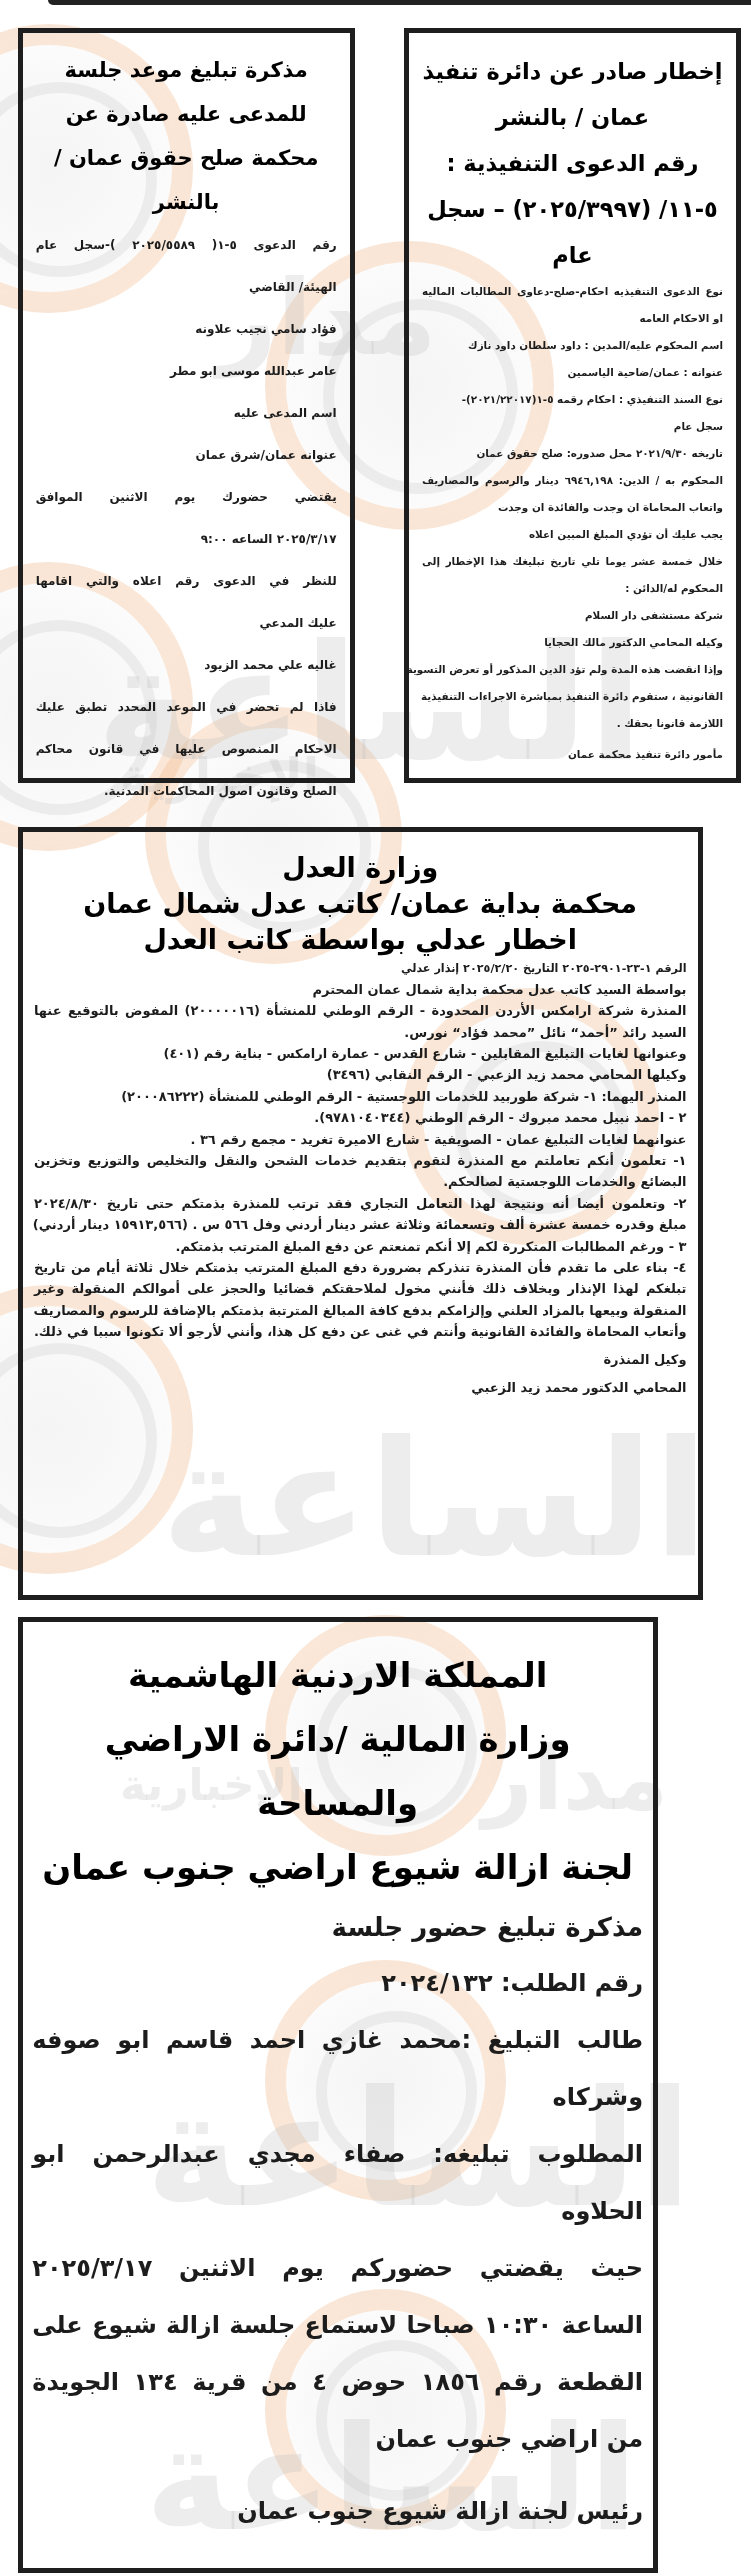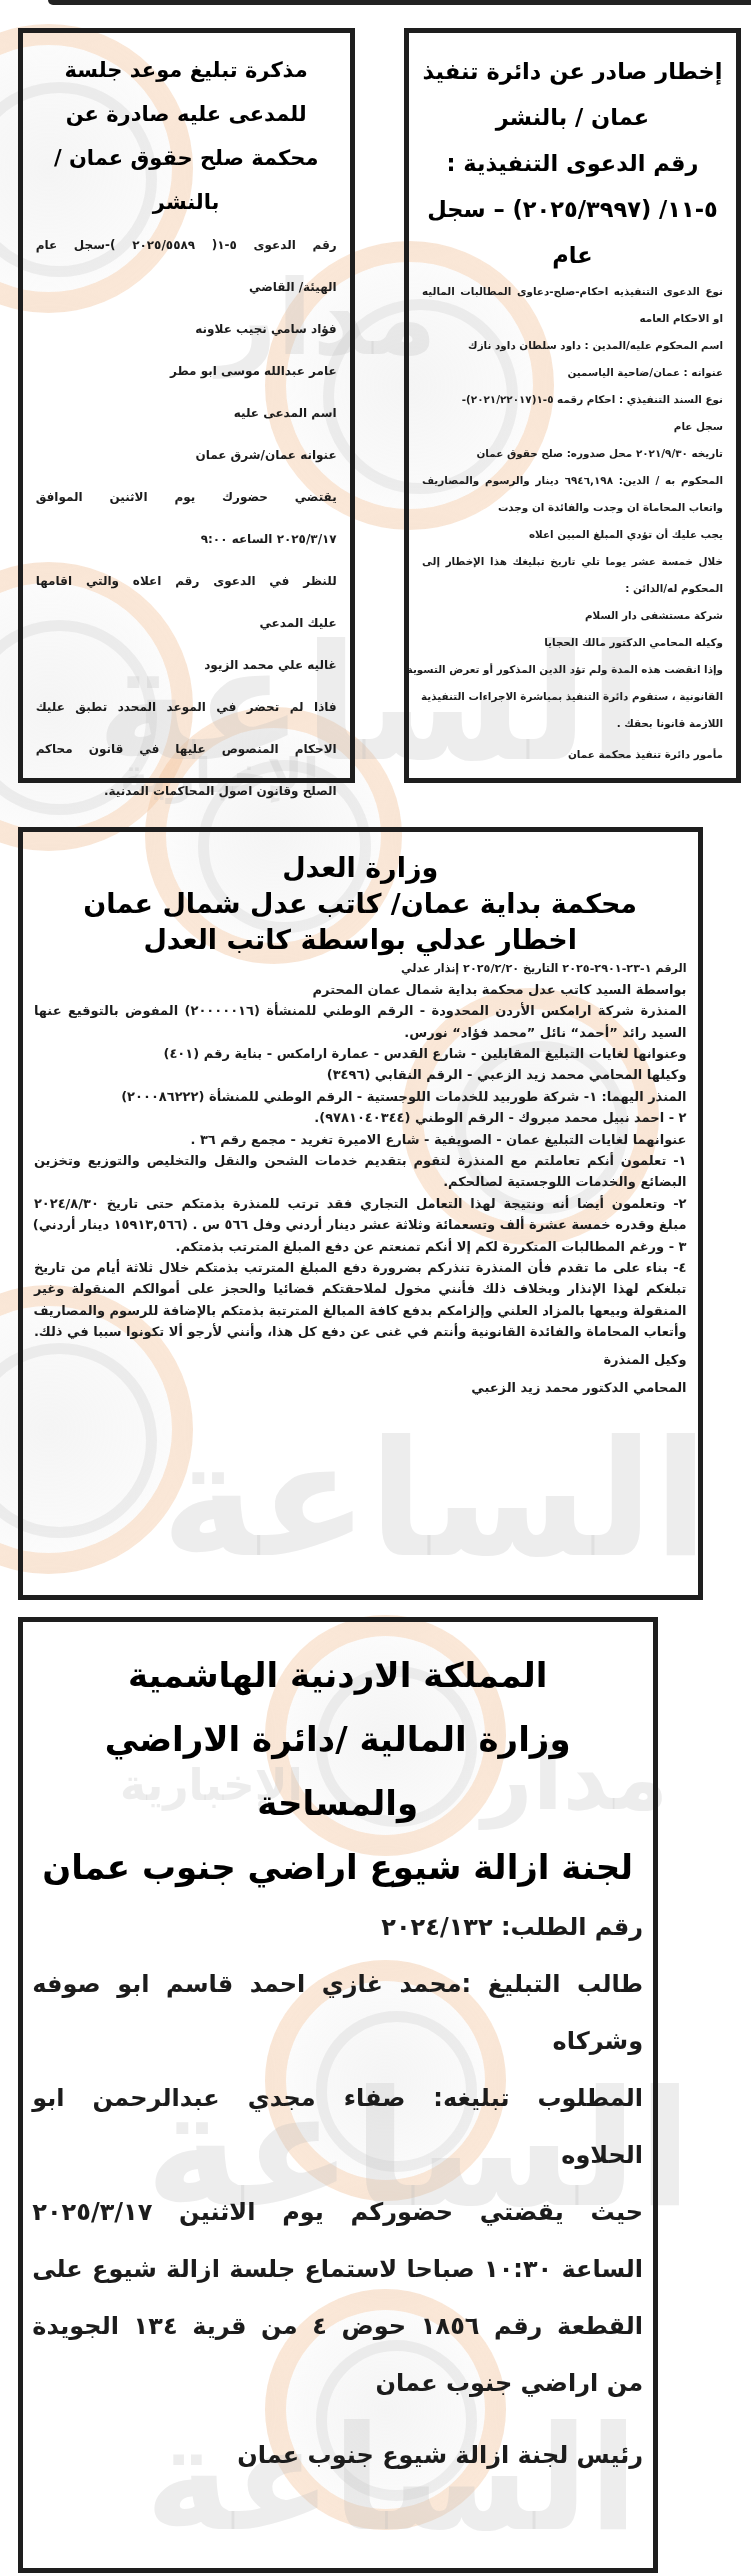--- a/index.html
+++ b/index.html
@@ -202,20 +202,21 @@
     </div>
   </div>
 </section>
 
 <section class="notice notice-4">
   <div>
     <div class="title">المملكة الاردنية الهاشمية</div>
     <div class="title">وزارة المالية /دائرة الاراضي والمساحة</div>
     <div class="title">لجنة ازالة شيوع اراضي جنوب عمان</div>
   </div>
+  <div class="subtitle">مذكرة تبليغ حضور جلسة</div>
   <div>
     <div class="body-line">رقم الطلب: ٢٠٢٤/١٣٢</div>
     <div class="body-line justified">طالب التبليغ :محمد غازي احمد قاسم ابو صوفه</div>
     <div class="body-line">وشركاه</div>
     <div class="body-line justified">المطلوب تبليغه: صفاء مجدي عبدالرحمن ابو</div>
     <div class="body-line">الحلاوه</div>
     <div class="body-line justified">حيث يقضتي حضوركم يوم الاثنين ٢٠٢٥/٣/١٧</div>
     <div class="body-line justified">الساعة ١٠:٣٠ صباحا لاستماع جلسة ازالة شيوع على</div>
     <div class="body-line justified">القطعة رقم ١٨٥٦ حوض ٤ من قرية ١٣٤ الجويدة</div>
     <div class="body-line">من اراضي جنوب عمان</div>

